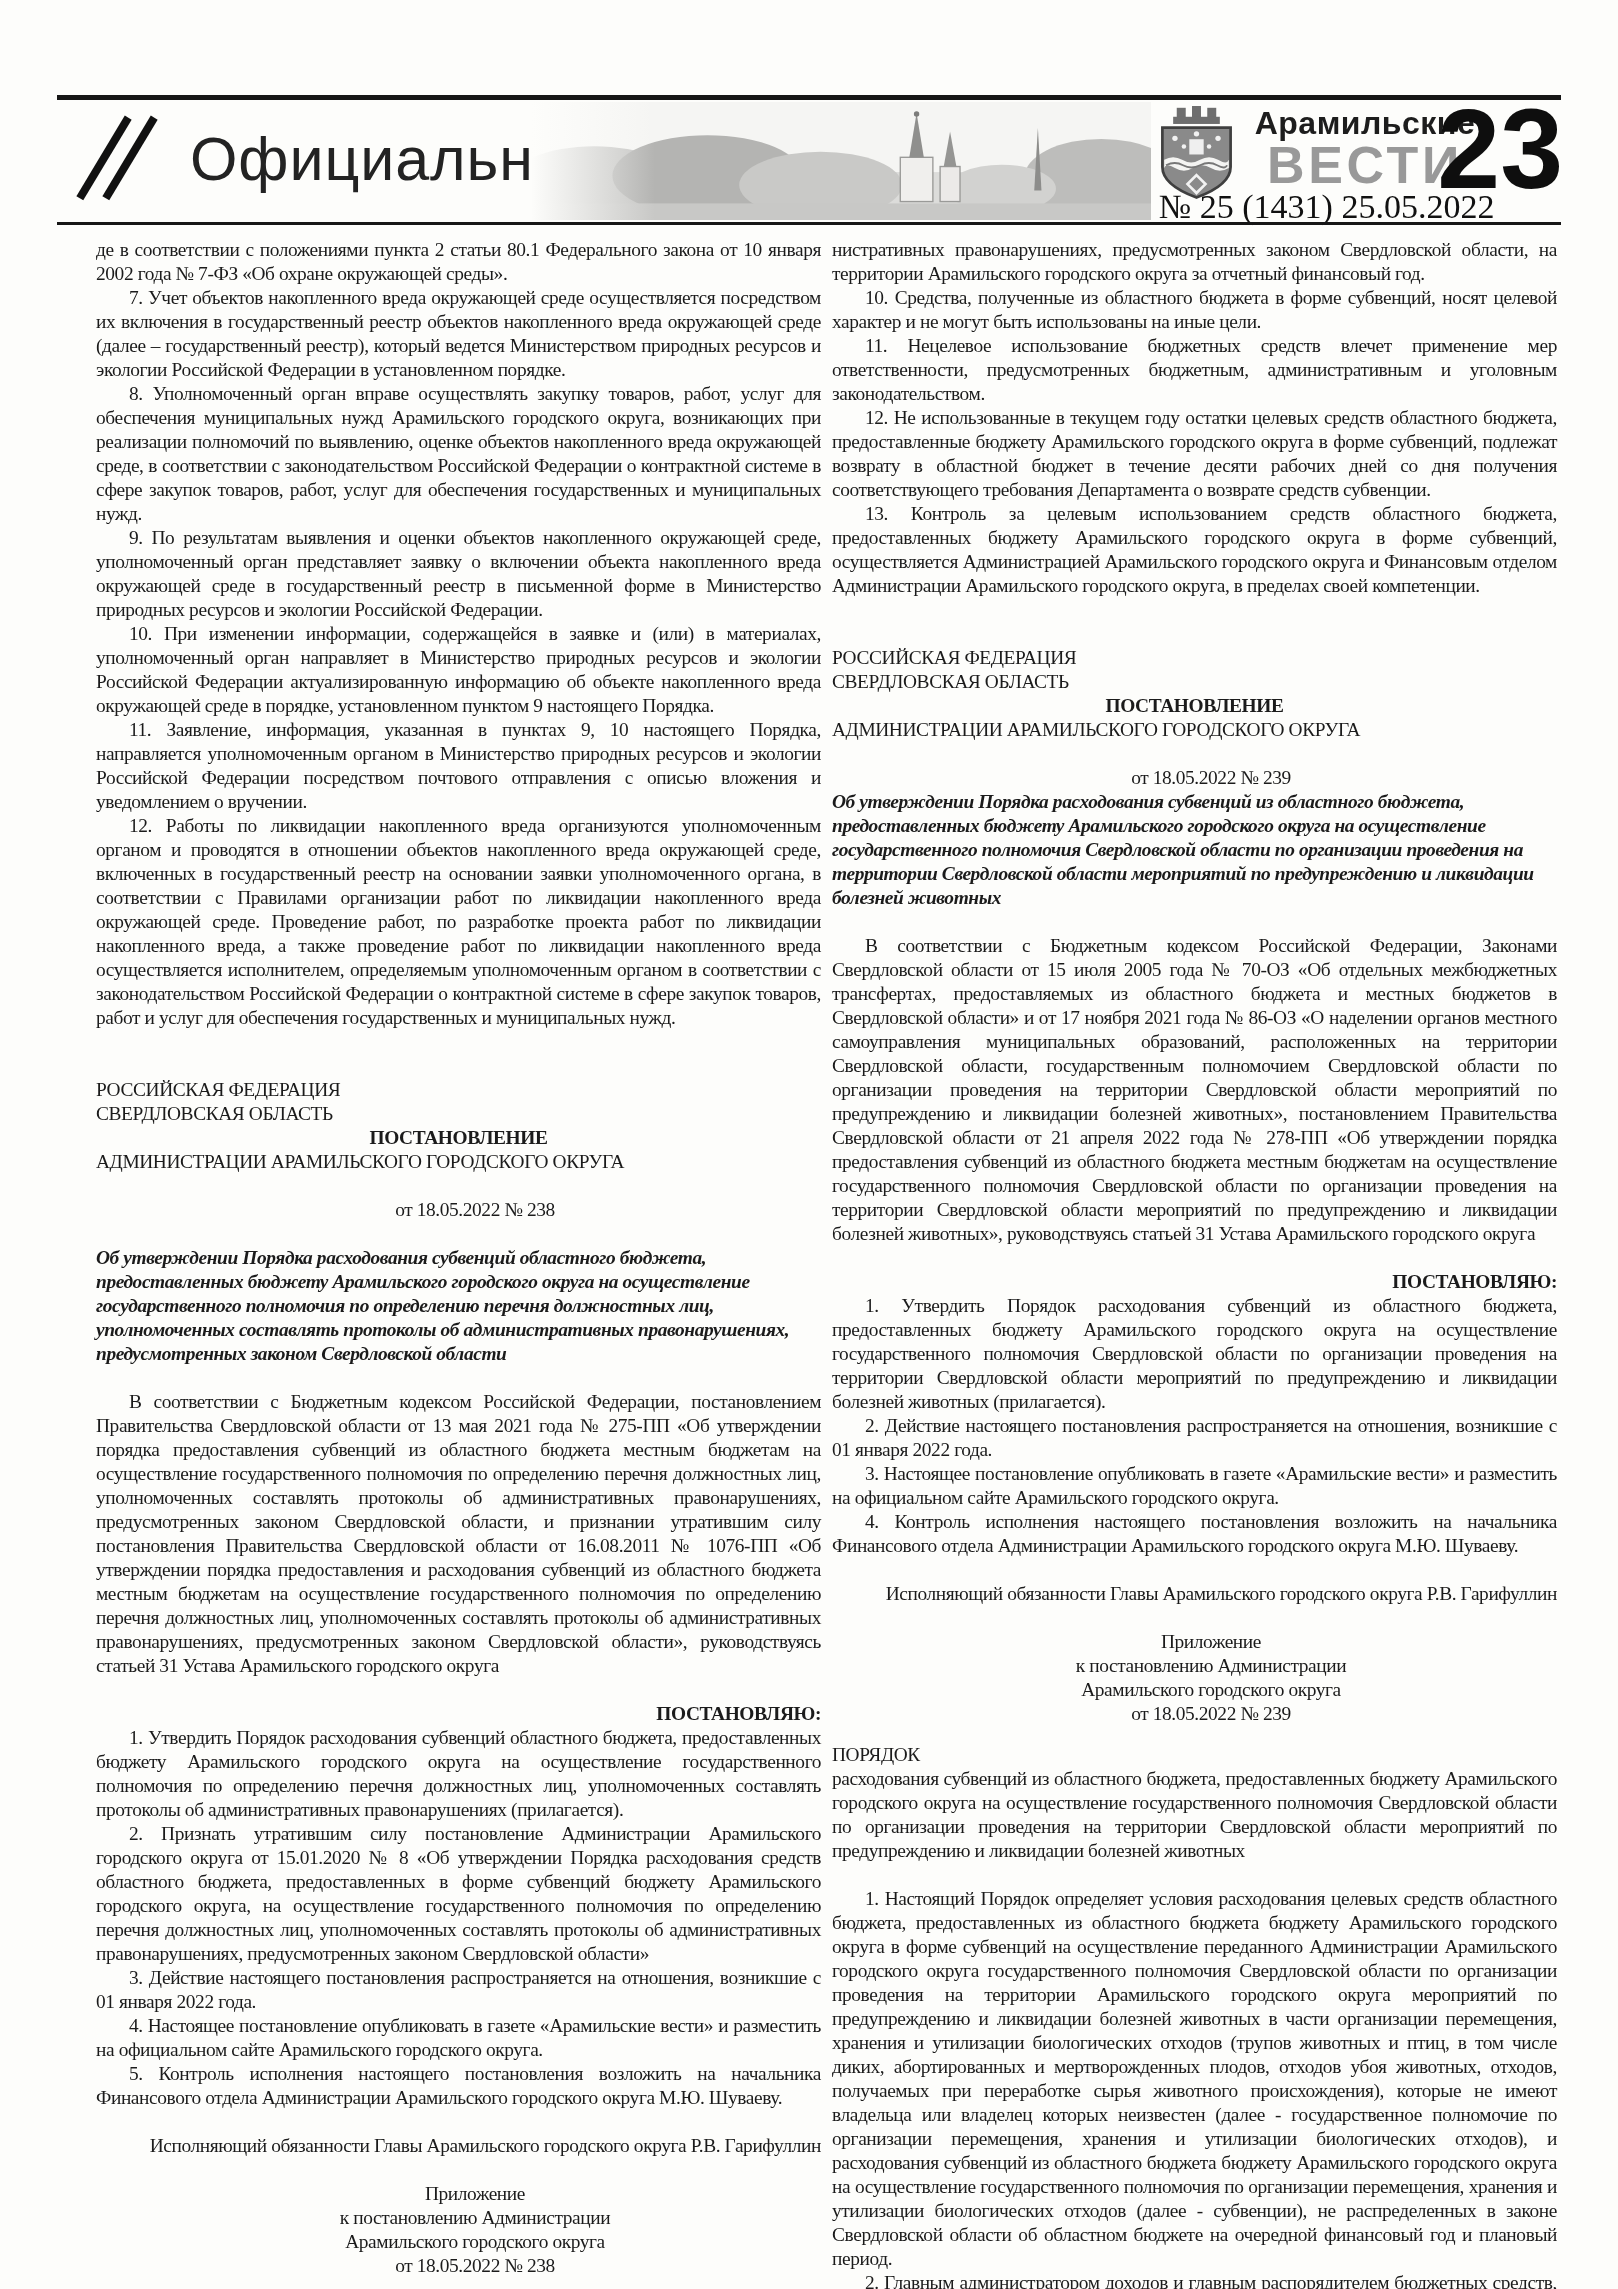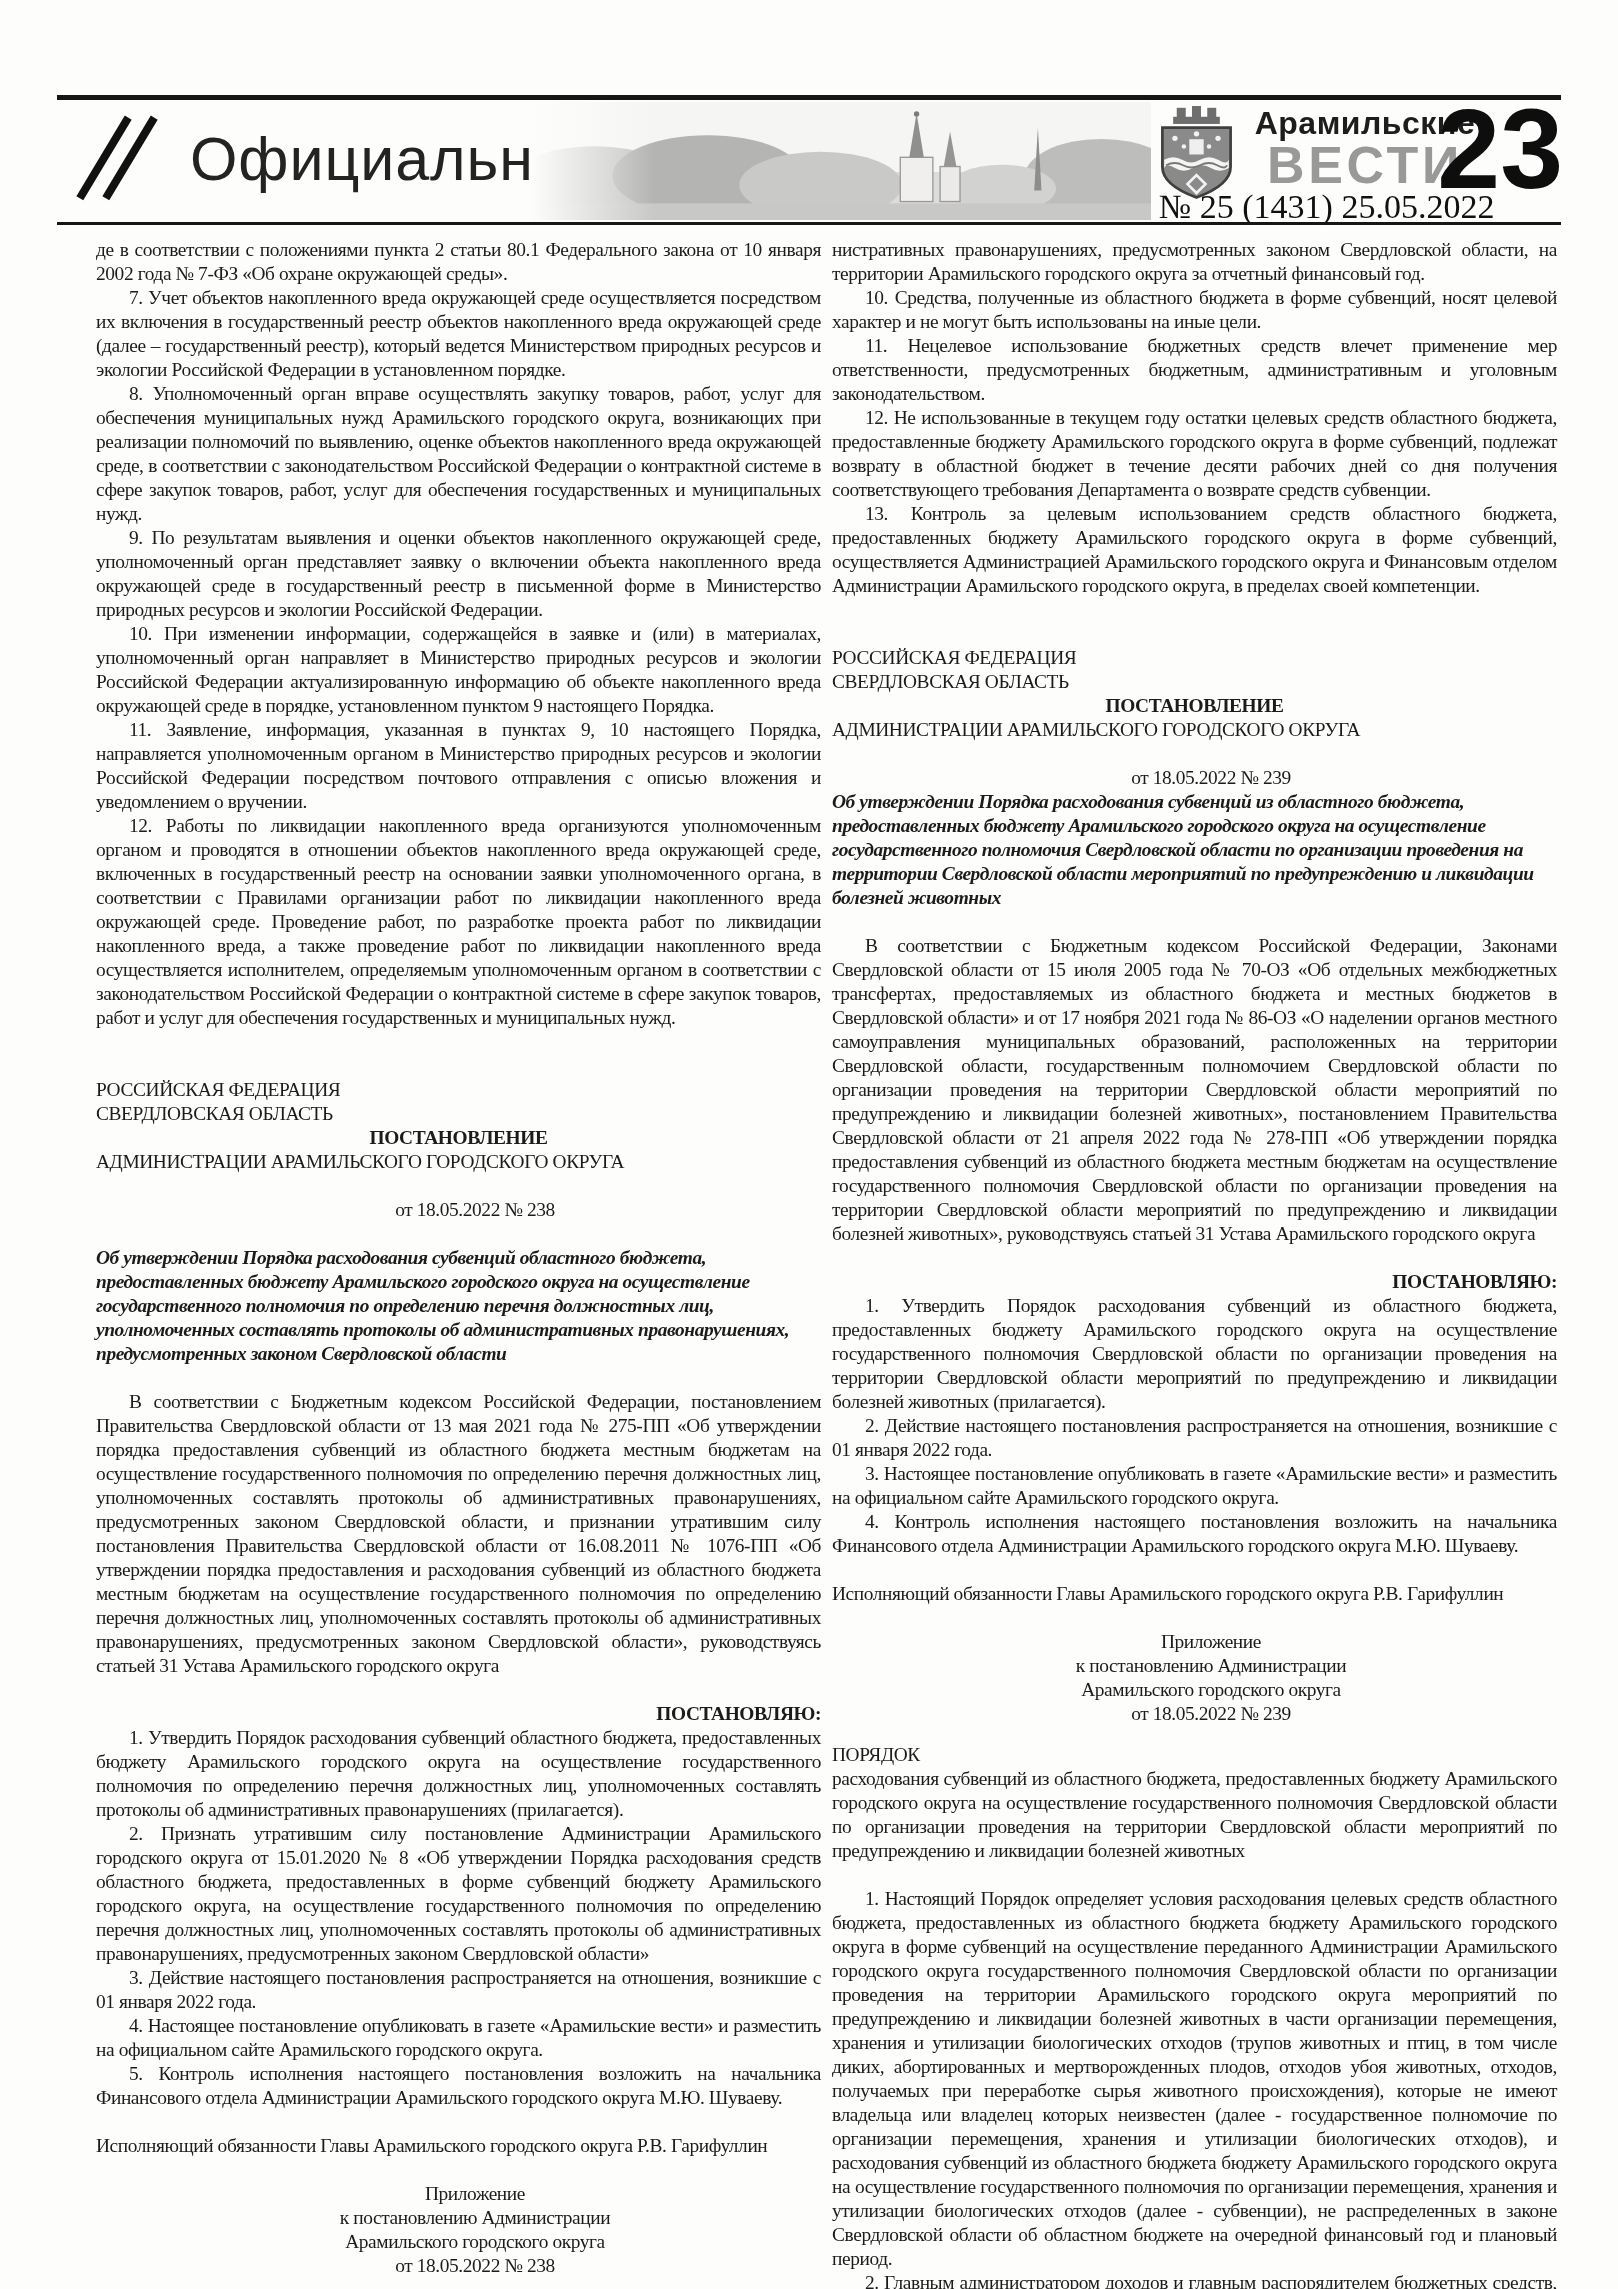--- a/index.html
+++ b/index.html
@@ -39,21 +39,21 @@
   
   .cols{position:absolute;left:96px;top:238px;width:1462px;display:flex;gap:11px}
   .col{width:725px;font-size:19.4px;line-height:24px;letter-spacing:-0.4px;text-align:justify}
   .blk{margin:0}
   .body{text-indent:33px}
   .cont{text-indent:0}
   .center{text-indent:0}
   .centerB{text-align:center;text-indent:0;font-weight:700}
   .titleBI{text-align:left;text-indent:0;font-weight:700;font-style:italic}
   .bodyB{text-align:right;text-indent:33px;font-weight:700}
-  .left{text-align:left;text-indent:0}
+  .left{text-align:right;text-indent:0}
   .leftI{text-align:center;text-indent:33px}
 </style>
 </head>
 <body>
 
 <div class="page">
   <div class="rule rule-top"></div>
 
   <div class="section-head">
     <span class="slashes">

